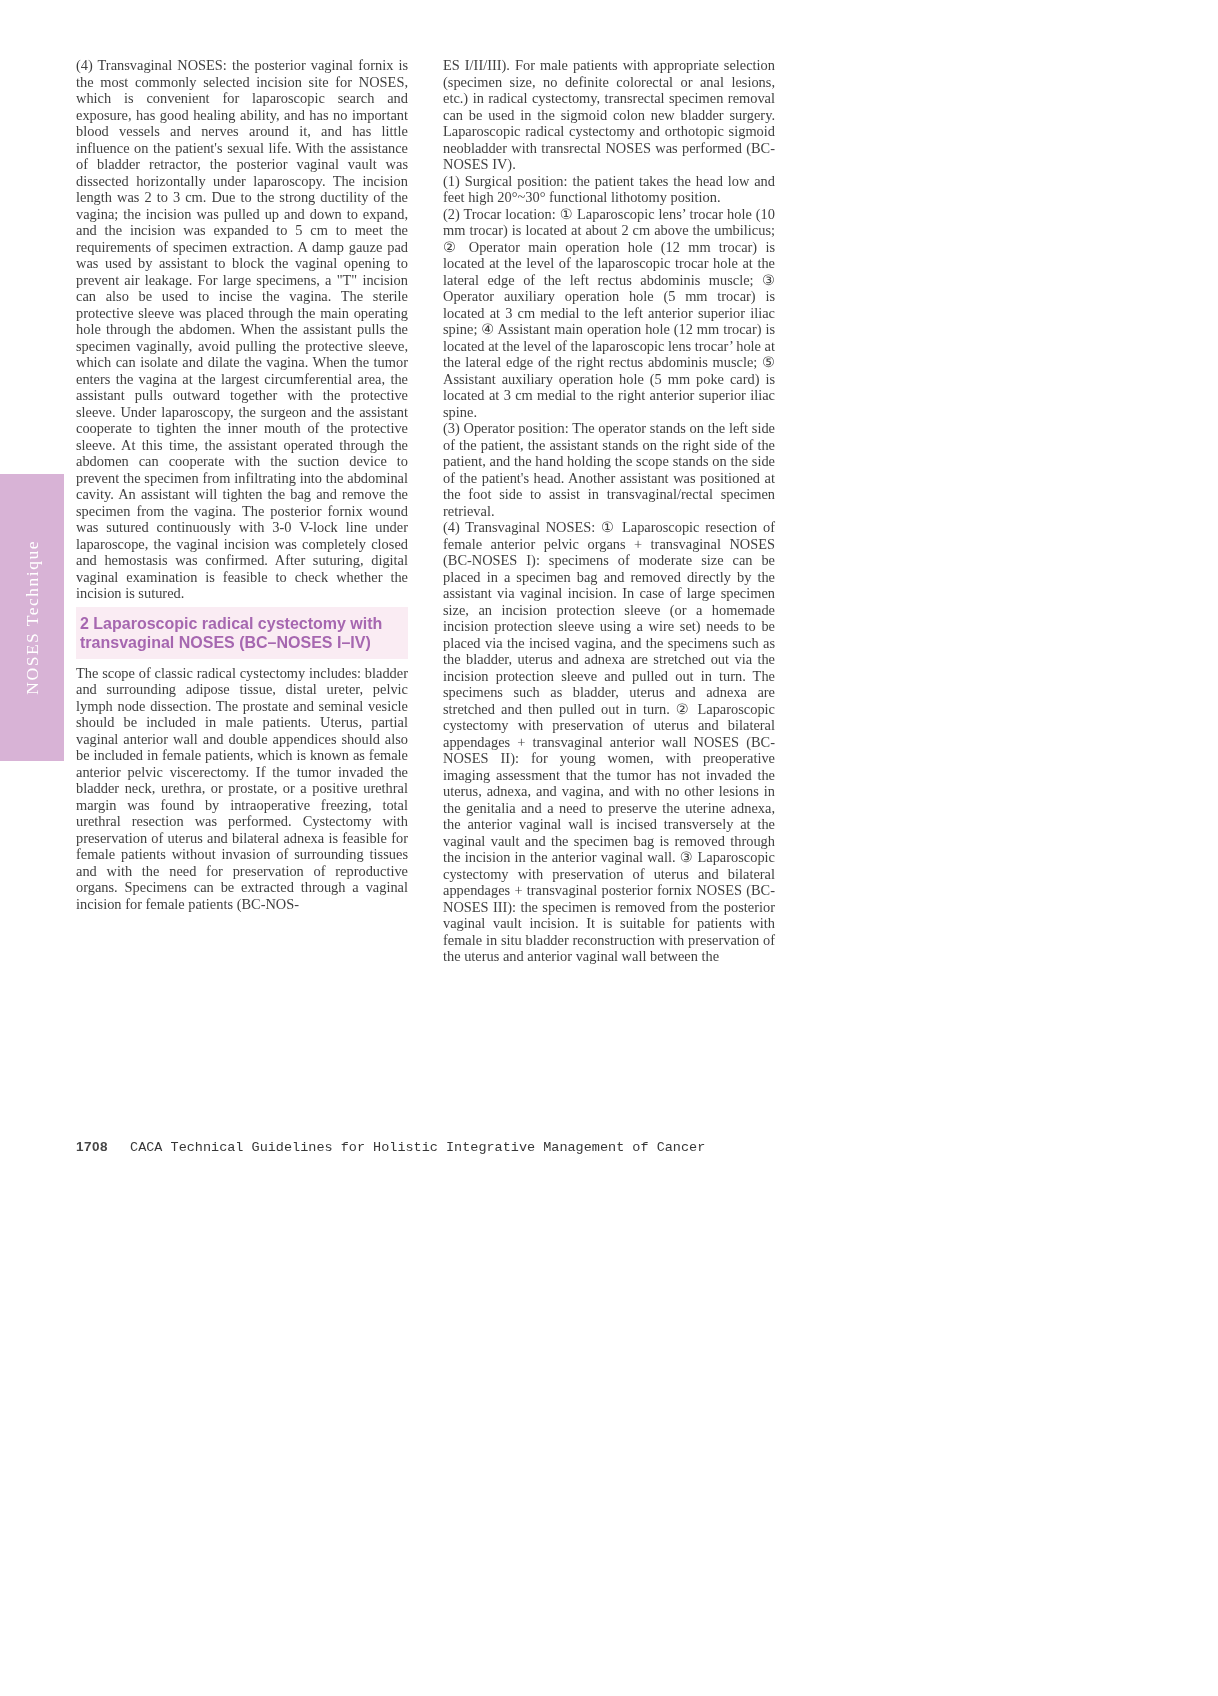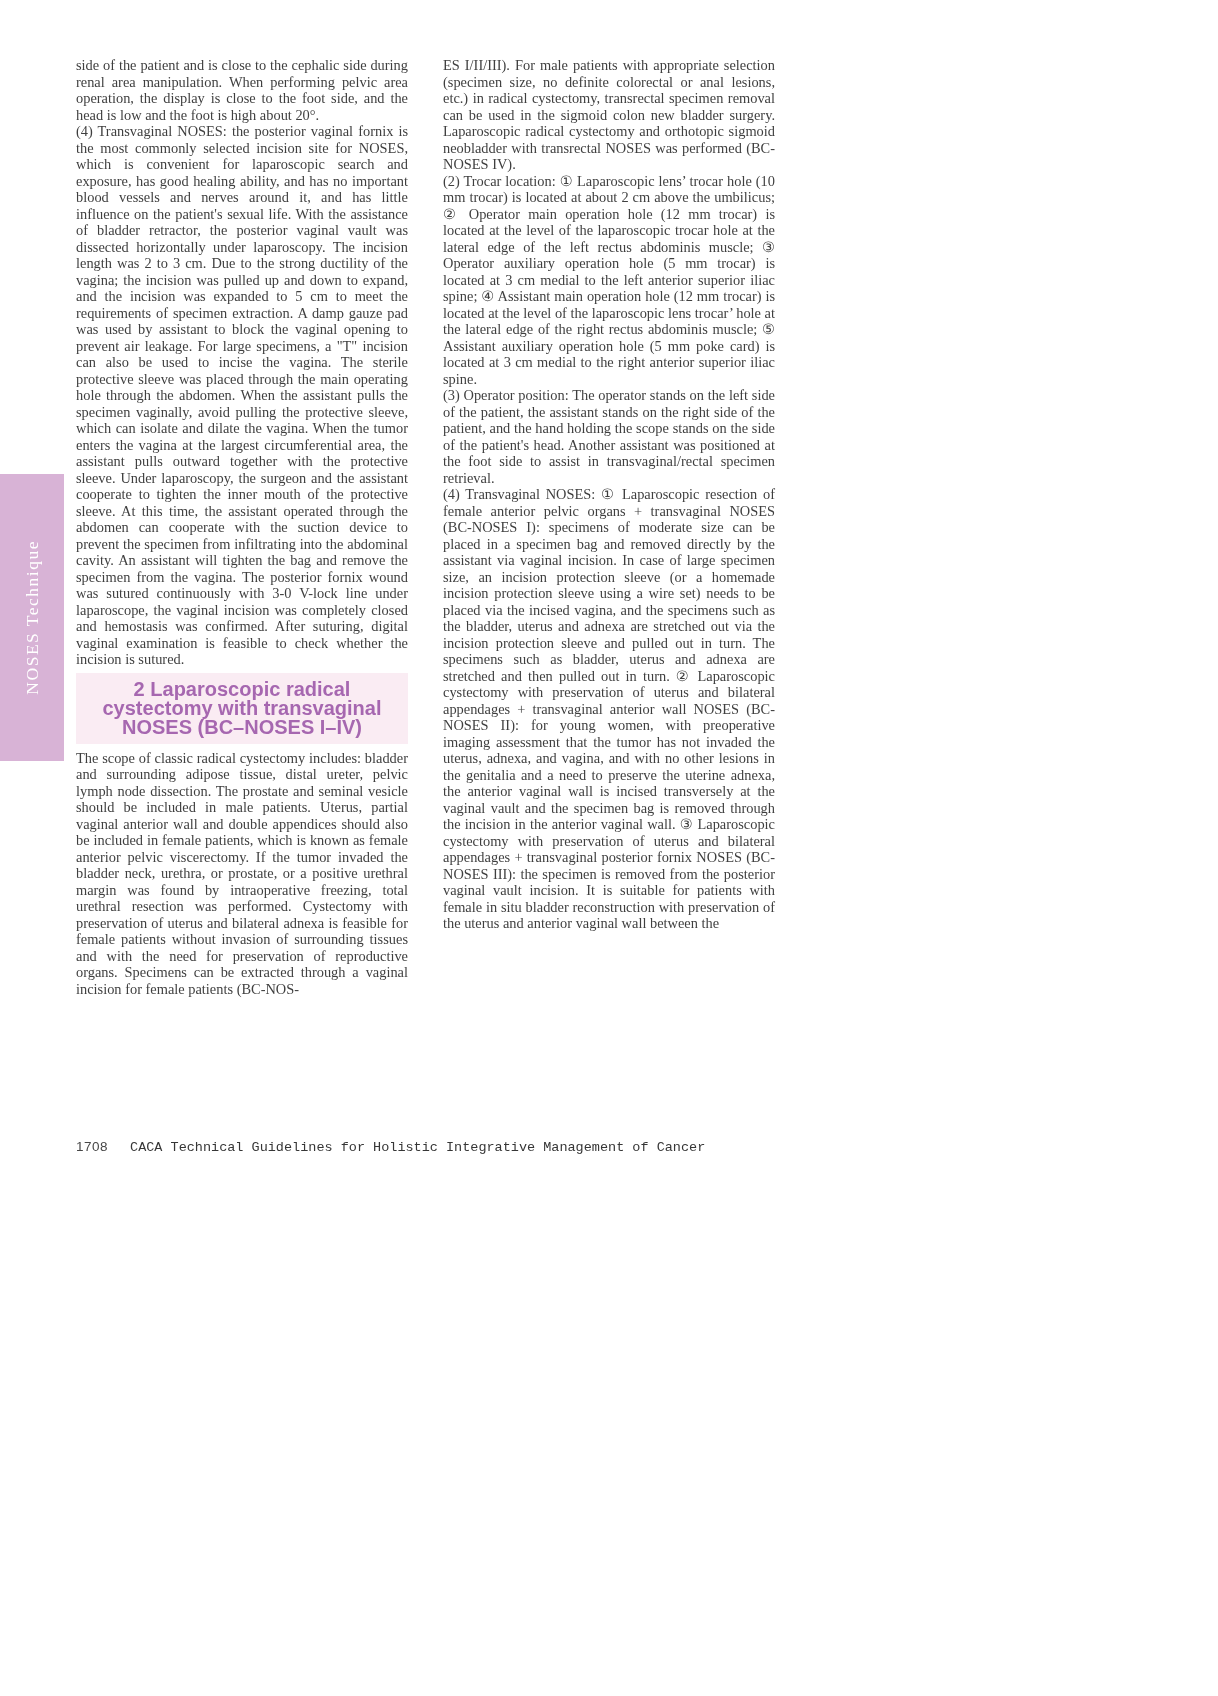--- a/index.html
+++ b/index.html
@@ -56,65 +56,65 @@
     font-size: 14.4px;
     line-height: 16.5px;
     color: var(--body-text);
   }
   .section-heading {
     margin: 5px 0 6px 0;
     padding: 7px 4px;
     background: var(--heading-bg);
     color: var(--heading-text);
     font-family: "Liberation Sans", sans-serif;
-    font-size: 20px;
+    font-size: 16px;
     font-weight: bold;
-    text-align: center;
     line-height: 19px;
   }
   
   .footer {
     position: absolute;
     left: 76px;
     top: 1139px;
     display: flex;
     align-items: baseline;
     font-size: 13.5px;
   }
   .page-number {
     font-family: "Liberation Sans", sans-serif;
     color: #474747;
     margin-right: 22px;
     letter-spacing: 0.5px;
+    font-weight: bold;
   }
   .footer-title {
     font-family: Liberation Mono, monospace;
     color: var(--footer-text);
   }
 </style>
 </head>
 <body>
 
 <div class="page">
 
   <div class="sidebar-tab">
     <span class="sidebar-label">NOSES Technique</span>
   </div>
 
   <div class="content">
 
     <div class="column">
-      <p class="para">side of the patient and is close to the cephalic side during renal area manipulation. When performing pelvic area operation, the display is close to the foot side, and the head is low and the foot is high about 20°.</p>
       <p class="para">(4) Transvaginal NOSES: the posterior vaginal fornix is the most commonly selected incision site for NOSES, which is convenient for laparoscopic search and exposure, has good healing ability, and has no important blood vessels and nerves around it, and has little influence on the patient's sexual life. With the assistance of bladder retractor, the posterior vaginal vault was dissected horizontally under laparoscopy. The incision length was 2 to 3 cm. Due to the strong ductility of the vagina; the incision was pulled up and down to expand, and the incision was expanded to 5 cm to meet the requirements of specimen extraction. A damp gauze pad was used by assistant to block the vaginal opening to prevent air leakage. For large specimens, a "T" incision can also be used to incise the vagina. The sterile protective sleeve was placed through the main operating hole through the abdomen. When the assistant pulls the specimen vaginally, avoid pulling the protective sleeve, which can isolate and dilate the vagina. When the tumor enters the vagina at the largest circumferential area, the assistant pulls outward together with the protective sleeve. Under laparoscopy, the surgeon and the assistant cooperate to tighten the inner mouth of the protective sleeve. At this time, the assistant operated through the abdomen can cooperate with the suction device to prevent the specimen from infiltrating into the abdominal cavity. An assistant will tighten the bag and remove the specimen from the vagina. The posterior fornix wound was sutured continuously with 3-0 V-lock line under laparoscope, the vaginal incision was completely closed and hemostasis was confirmed. After suturing, digital vaginal examination is feasible to check whether the incision is sutured.</p>
       <h2 class="section-heading">2 Laparoscopic radical cystectomy with transvaginal NOSES (BC–NOSES I–IV)</h2>
       <p class="para">The scope of classic radical cystectomy includes: bladder and surrounding adipose tissue, distal ureter, pelvic lymph node dissection. The prostate and seminal vesicle should be included in male patients. Uterus, partial vaginal anterior wall and double appendices should also be included in female patients, which is known as female anterior pelvic viscerectomy. If the tumor invaded the bladder neck, urethra, or prostate, or a positive urethral margin was found by intraoperative freezing, total urethral resection was performed. Cystectomy with preservation of uterus and bilateral adnexa is feasible for female patients without invasion of surrounding tissues and with the need for preservation of reproductive organs. Specimens can be extracted through a vaginal incision for female patients (BC-NOS-</p>
     </div>
 
     <div class="column">
       <p class="para">ES I/II/III). For male patients with appropriate selection (specimen size, no definite colorectal or anal lesions, etc.) in radical cystectomy, transrectal specimen removal can be used in the sigmoid colon new bladder surgery. Laparoscopic radical cystectomy and orthotopic sigmoid neobladder with transrectal NOSES was performed (BC-NOSES IV).</p>
+      <p class="para">(1) Surgical position: the patient takes the head low and feet high 20°~30° functional lithotomy position.</p>
       <p class="para">(2) Trocar location: ① Laparoscopic lens’ trocar hole (10 mm trocar) is located at about 2 cm above the umbilicus; ② Operator main operation hole (12 mm trocar) is located at the level of the laparoscopic trocar hole at the lateral edge of the left rectus abdominis muscle; ③ Operator auxiliary operation hole (5 mm trocar) is located at 3 cm medial to the left anterior superior iliac spine; ④ Assistant main operation hole (12 mm trocar) is located at the level of the laparoscopic lens trocar’ hole at the lateral edge of the right rectus abdominis muscle; ⑤ Assistant auxiliary operation hole (5 mm poke card) is located at 3 cm medial to the right anterior superior iliac spine.</p>
       <p class="para">(3) Operator position: The operator stands on the left side of the patient, the assistant stands on the right side of the patient, and the hand holding the scope stands on the side of the patient's head. Another assistant was positioned at the foot side to assist in transvaginal/rectal specimen retrieval.</p>
       <p class="para">(4) Transvaginal NOSES: ① Laparoscopic resection of female anterior pelvic organs + transvaginal NOSES (BC-NOSES I): specimens of moderate size can be placed in a specimen bag and removed directly by the assistant via vaginal incision. In case of large specimen size, an incision protection sleeve (or a homemade incision protection sleeve using a wire set) needs to be placed via the incised vagina, and the specimens such as the bladder, uterus and adnexa are stretched out via the incision protection sleeve and pulled out in turn. The specimens such as bladder, uterus and adnexa are stretched and then pulled out in turn. ② Laparoscopic cystectomy with preservation of uterus and bilateral appendages + transvaginal anterior wall NOSES (BC-NOSES II): for young women, with preoperative imaging assessment that the tumor has not invaded the uterus, adnexa, and vagina, and with no other lesions in the genitalia and a need to preserve the uterine adnexa, the anterior vaginal wall is incised transversely at the vaginal vault and the specimen bag is removed through the incision in the anterior vaginal wall. ③ Laparoscopic cystectomy with preservation of uterus and bilateral appendages + transvaginal posterior fornix NOSES (BC-NOSES III): the specimen is removed from the posterior vaginal vault incision. It is suitable for patients with female in situ bladder reconstruction with preservation of the uterus and anterior vaginal wall between the</p>
     </div>
 
   </div>
 
   <div class="footer">
     <span class="page-number">1708</span>
     <span class="footer-title">CACA Technical Guidelines for Holistic Integrative Management of Cancer</span>

